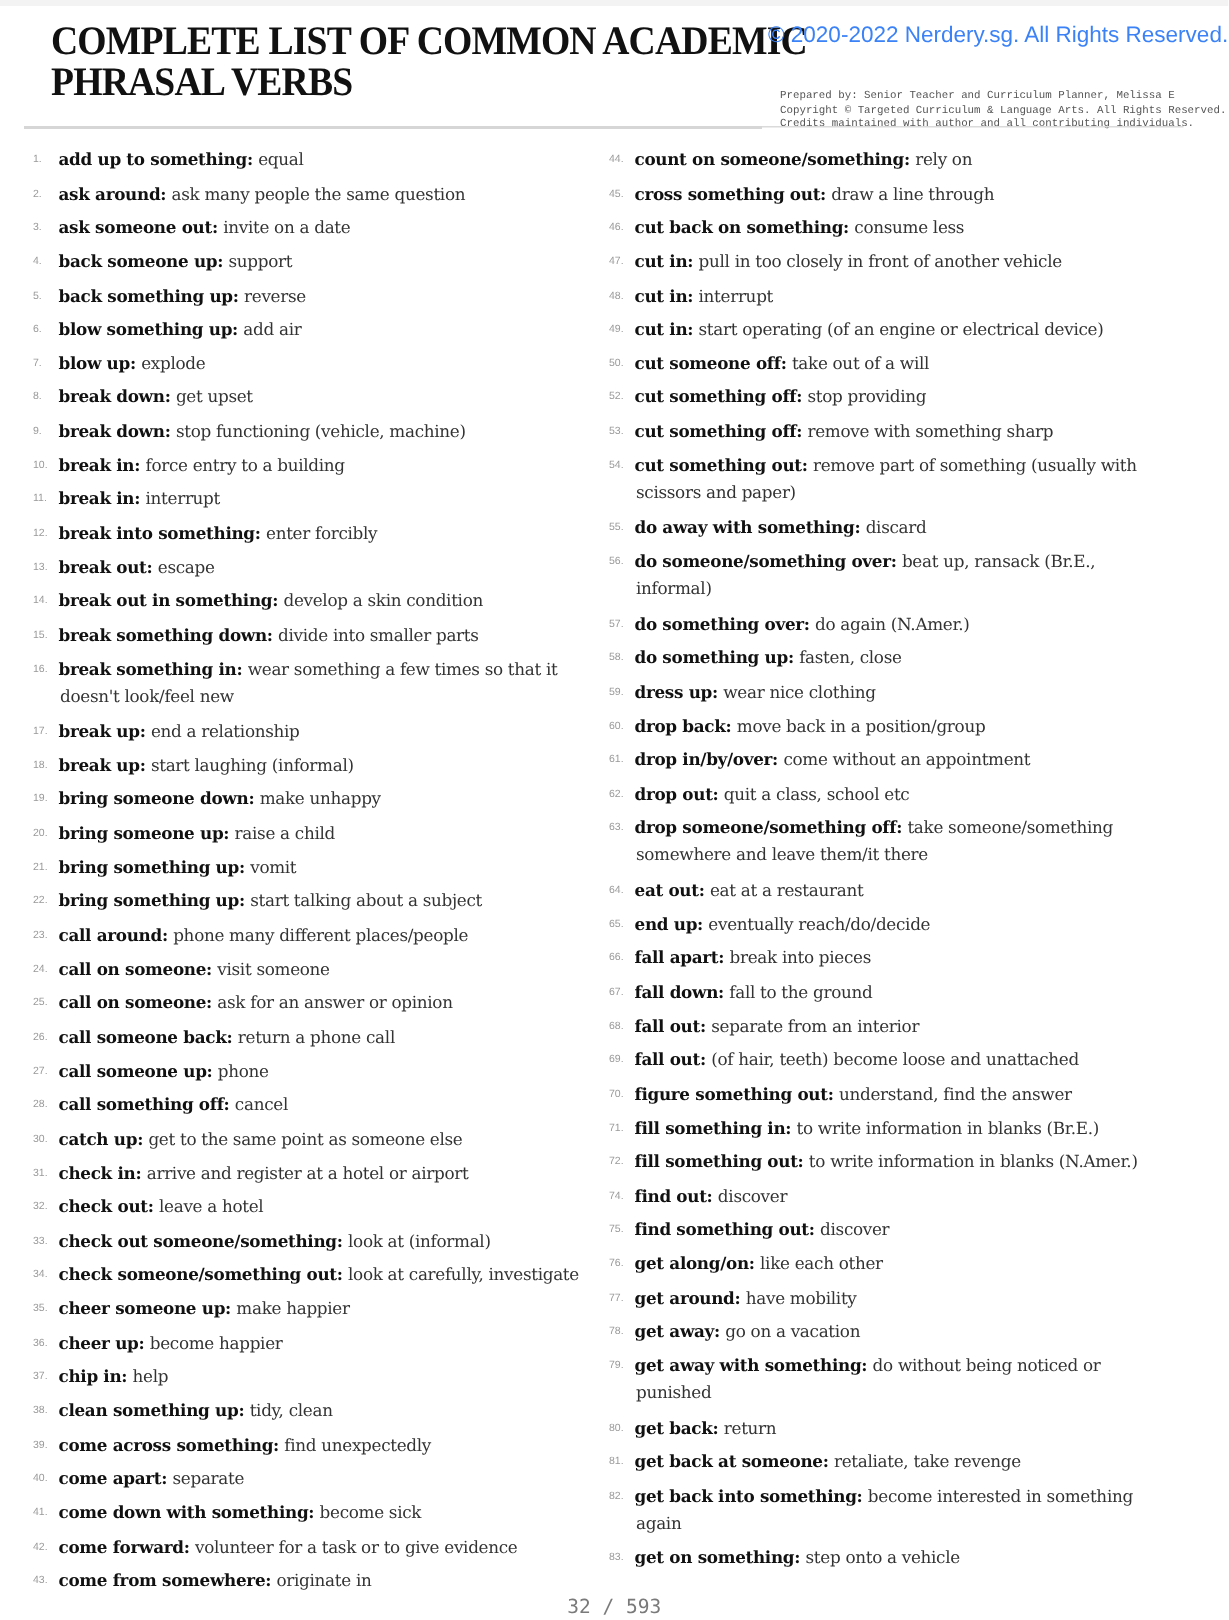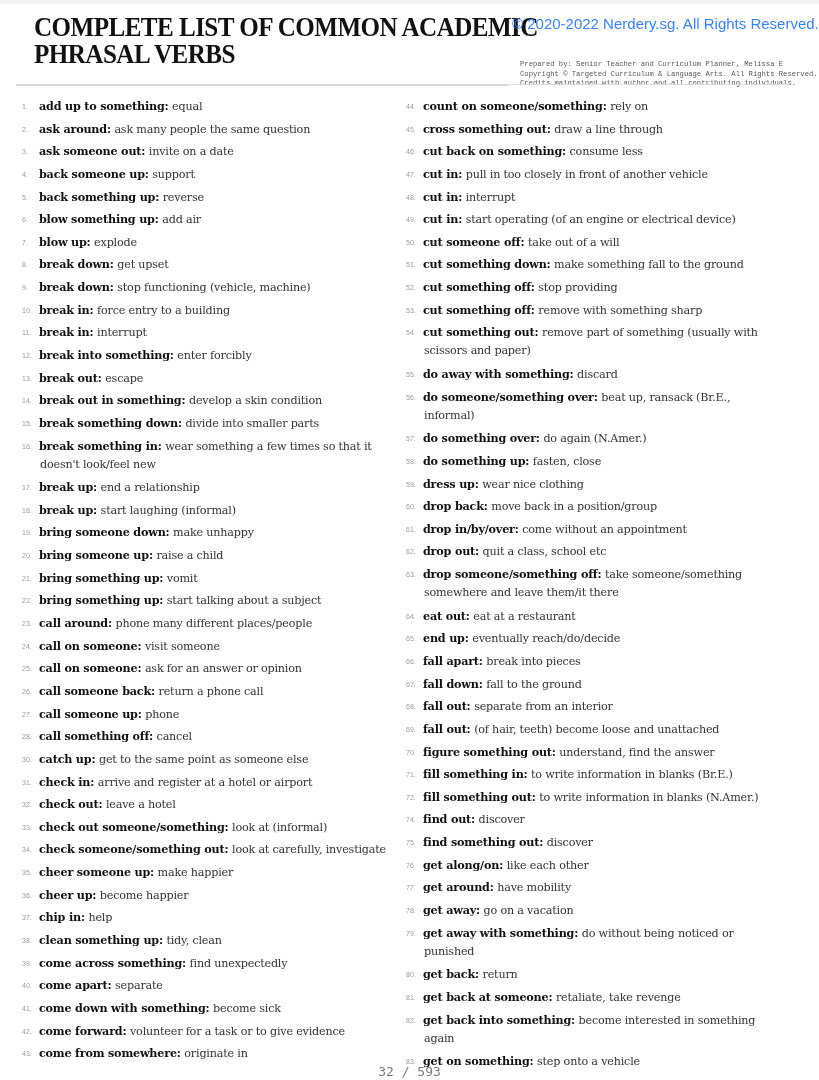--- a/index.html
+++ b/index.html
@@ -195,21 +195,20 @@
     <li class="entry"><span class="num">43.</span><span class="term">come from somewhere:</span> <span class="def">originate in</span></li>
   </ol>
 <ol class="column col-right" id="col-right">
     <li class="entry"><span class="num">44.</span><span class="term">count on someone/something:</span> <span class="def">rely on</span></li>
     <li class="entry"><span class="num">45.</span><span class="term">cross something out:</span> <span class="def">draw a line through</span></li>
     <li class="entry"><span class="num">46.</span><span class="term">cut back on something:</span> <span class="def">consume less</span></li>
     <li class="entry"><span class="num">47.</span><span class="term">cut in:</span> <span class="def">pull in too closely in front of another vehicle</span></li>
     <li class="entry"><span class="num">48.</span><span class="term">cut in:</span> <span class="def">interrupt</span></li>
     <li class="entry"><span class="num">49.</span><span class="term">cut in:</span> <span class="def">start operating (of an engine or electrical device)</span></li>
     <li class="entry"><span class="num">50.</span><span class="term">cut someone off:</span> <span class="def">take out of a will</span></li>
-    <li class="entry"><span class="num">51.</span><span class="term">cut something down:</span> <span class="def">make something fall to the ground</span></li>
     <li class="entry"><span class="num">52.</span><span class="term">cut something off:</span> <span class="def">stop providing</span></li>
     <li class="entry"><span class="num">53.</span><span class="term">cut something off:</span> <span class="def">remove with something sharp</span></li>
     <li class="entry wrap"><span class="num">54.</span><span class="term">cut something out:</span> <span class="def">remove part of something (usually with</span><span class="def2">scissors and paper)</span></li>
     <li class="entry"><span class="num">55.</span><span class="term">do away with something:</span> <span class="def">discard</span></li>
     <li class="entry wrap"><span class="num">56.</span><span class="term">do someone/something over:</span> <span class="def">beat up, ransack (Br.E.,</span><span class="def2">informal)</span></li>
     <li class="entry"><span class="num">57.</span><span class="term">do something over:</span> <span class="def">do again (N.Amer.)</span></li>
     <li class="entry"><span class="num">58.</span><span class="term">do something up:</span> <span class="def">fasten, close</span></li>
     <li class="entry"><span class="num">59.</span><span class="term">dress up:</span> <span class="def">wear nice clothing</span></li>
     <li class="entry"><span class="num">60.</span><span class="term">drop back:</span> <span class="def">move back in a position/group</span></li>
     <li class="entry"><span class="num">61.</span><span class="term">drop in/by/over:</span> <span class="def">come without an appointment</span></li>

